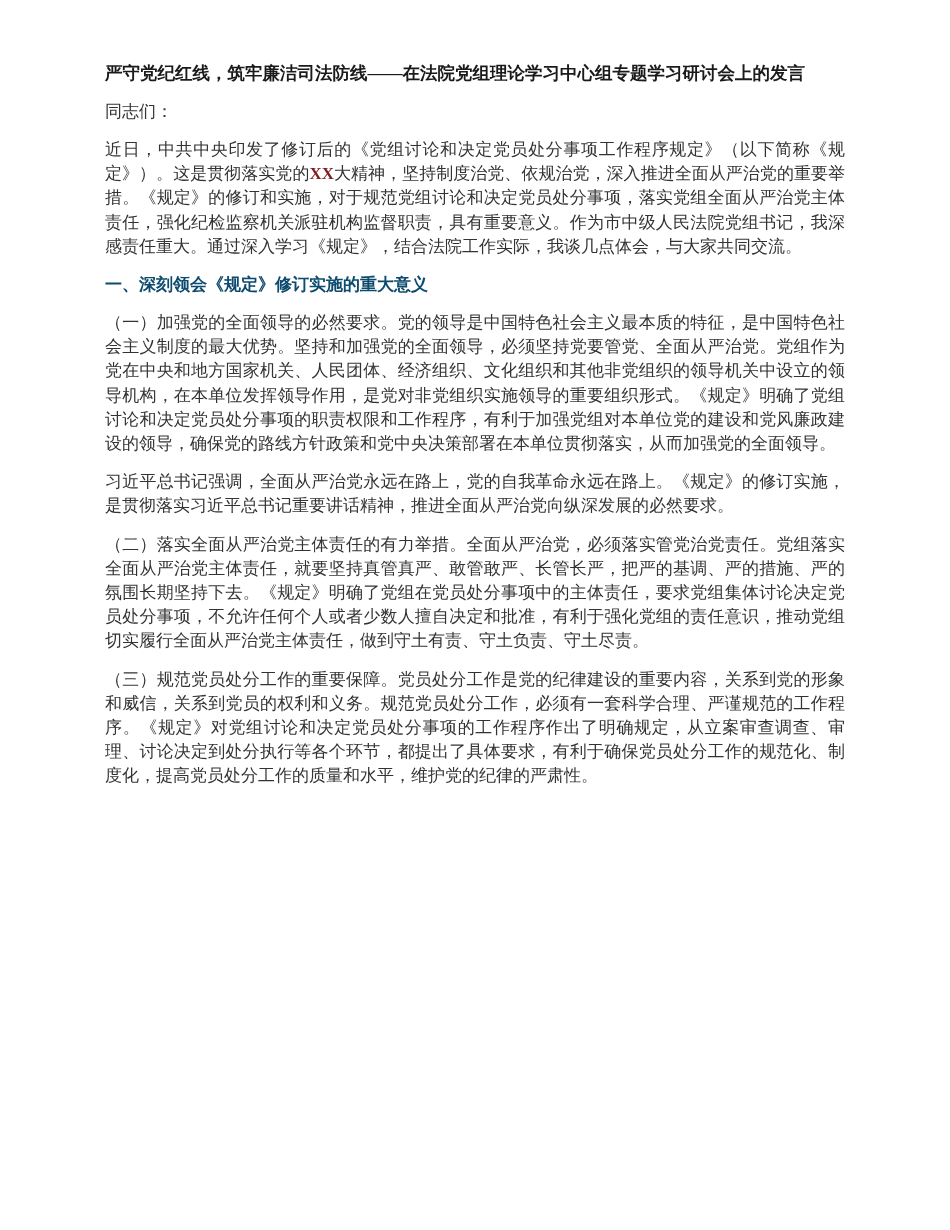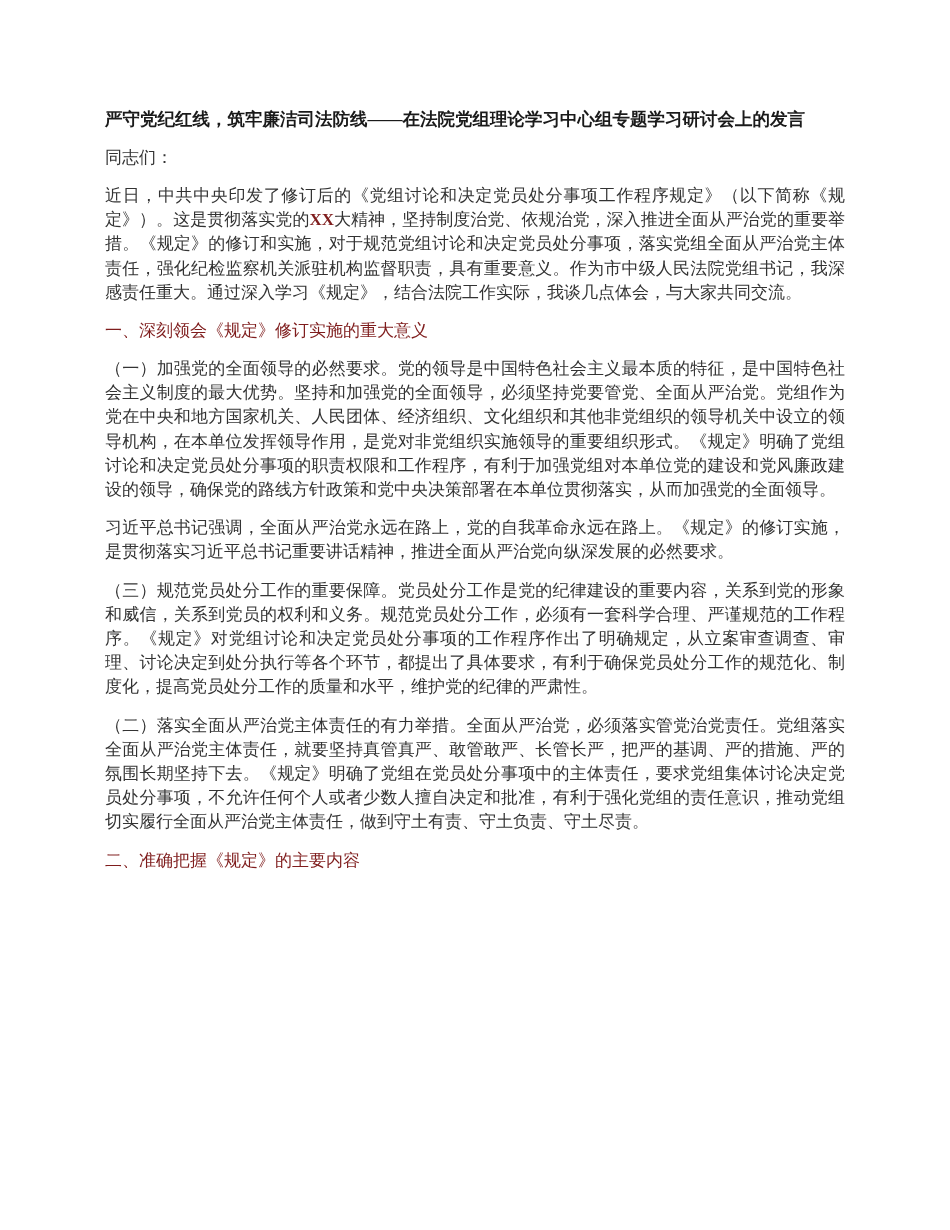--- a/index.html
+++ b/index.html
@@ -13,21 +13,21 @@
     font-family: "Liberation Serif", "DejaVu Serif", serif;
     color: #333333;
     overflow: hidden;
   }
   .page {
     position: relative;
     width: 950px;
     height: 1230px;
     background: #ffffff;
     box-sizing: border-box;
-    padding: 107px 105px 0 105px;
+    padding: 61px 105px 0 105px;
   }
   .doc-title {
     font-size: 17.5px;
     font-weight: bold;
     color: #1a1a1a;
     line-height: 25px;
     margin: 0 0 14px 0;
     text-align: justify;
     text-justify: inter-ideograph;
     letter-spacing: 0;
@@ -43,39 +43,39 @@
     line-height: 24.2px;
     margin: 0 0 14px 0;
     text-align: justify;
     text-justify: inter-ideograph;
     color: #333333;
   }
   .heading {
     font-size: 17px;
     line-height: 24px;
     margin: 0 0 14px 0;
-    color: #7f1d1d;
+    color: #0c4a6e;
+    font-weight: bold;
   }
   b, .b {
     font-weight: bold;
     color: #7f1d1d;
   }
 </style>
 </head>
 <body>
 
 <div class="page">
 
   <h1 class="doc-title">严守党纪红线，筑牢廉洁司法防线——在法院党组理论学习中心组专题学习研讨会上的发言</h1>
 
   <p class="salutation">同志们：</p>
 
   <div id="body-blocks">
       <p class="para">近日，中共中央印发了修订后的《党组讨论和决定党员处分事项工作程序规定》（以下简称《规定》）。这是贯彻落实党的<b>XX</b>大精神，坚持制度治党、依规治党，深入推进全面从严治党的重要举措。《规定》的修订和实施，对于规范党组讨论和决定党员处分事项，落实党组全面从严治党主体责任，强化纪检监察机关派驻机构监督职责，具有重要意义。作为市中级人民法院党组书记，我深感责任重大。通过深入学习《规定》，结合法院工作实际，我谈几点体会，与大家共同交流。</p>
       <p class="heading">一、深刻领会《规定》修订实施的重大意义</p>
       <p class="para">（一）加强党的全面领导的必然要求。党的领导是中国特色社会主义最本质的特征，是中国特色社会主义制度的最大优势。坚持和加强党的全面领导，必须坚持党要管党、全面从严治党。党组作为党在中央和地方国家机关、人民团体、经济组织、文化组织和其他非党组织的领导机关中设立的领导机构，在本单位发挥领导作用，是党对非党组织实施领导的重要组织形式。《规定》明确了党组讨论和决定党员处分事项的职责权限和工作程序，有利于加强党组对本单位党的建设和党风廉政建设的领导，确保党的路线方针政策和党中央决策部署在本单位贯彻落实，从而加强党的全面领导。</p>
       <p class="para">习近平总书记强调，全面从严治党永远在路上，党的自我革命永远在路上。《规定》的修订实施，是贯彻落实习近平总书记重要讲话精神，推进全面从严治党向纵深发展的必然要求。</p>
+      <p class="para">（二）落实全面从严治党主体责任的有力举措。全面从严治党，必须落实管党治党责任。党组落实全面从严治党主体责任，就要坚持真管真严、敢管敢严、长管长严，把严的基调、严的措施、严的氛围长期坚持下去。《规定》明确了党组在党员处分事项中的主体责任，要求党组集体讨论决定党员处分事项，不允许任何个人或者少数人擅自决定和批准，有利于强化党组的责任意识，推动党组切实履行全面从严治党主体责任，做到守土有责、守土负责、守土尽责。</p>
       <p class="para">（三）规范党员处分工作的重要保障。党员处分工作是党的纪律建设的重要内容，关系到党的形象和威信，关系到党员的权利和义务。规范党员处分工作，必须有一套科学合理、严谨规范的工作程序。《规定》对党组讨论和决定党员处分事项的工作程序作出了明确规定，从立案审查调查、审理、讨论决定到处分执行等各个环节，都提出了具体要求，有利于确保党员处分工作的规范化、制度化，提高党员处分工作的质量和水平，维护党的纪律的严肃性。</p>
-      <p class="para">（二）落实全面从严治党主体责任的有力举措。全面从严治党，必须落实管党治党责任。党组落实全面从严治党主体责任，就要坚持真管真严、敢管敢严、长管长严，把严的基调、严的措施、严的氛围长期坚持下去。《规定》明确了党组在党员处分事项中的主体责任，要求党组集体讨论决定党员处分事项，不允许任何个人或者少数人擅自决定和批准，有利于强化党组的责任意识，推动党组切实履行全面从严治党主体责任，做到守土有责、守土负责、守土尽责。</p>
-      <p class="heading">二、准确把握《规定》的主要内容</p>
     </div>
 
 </div>
 
 </body></html>

